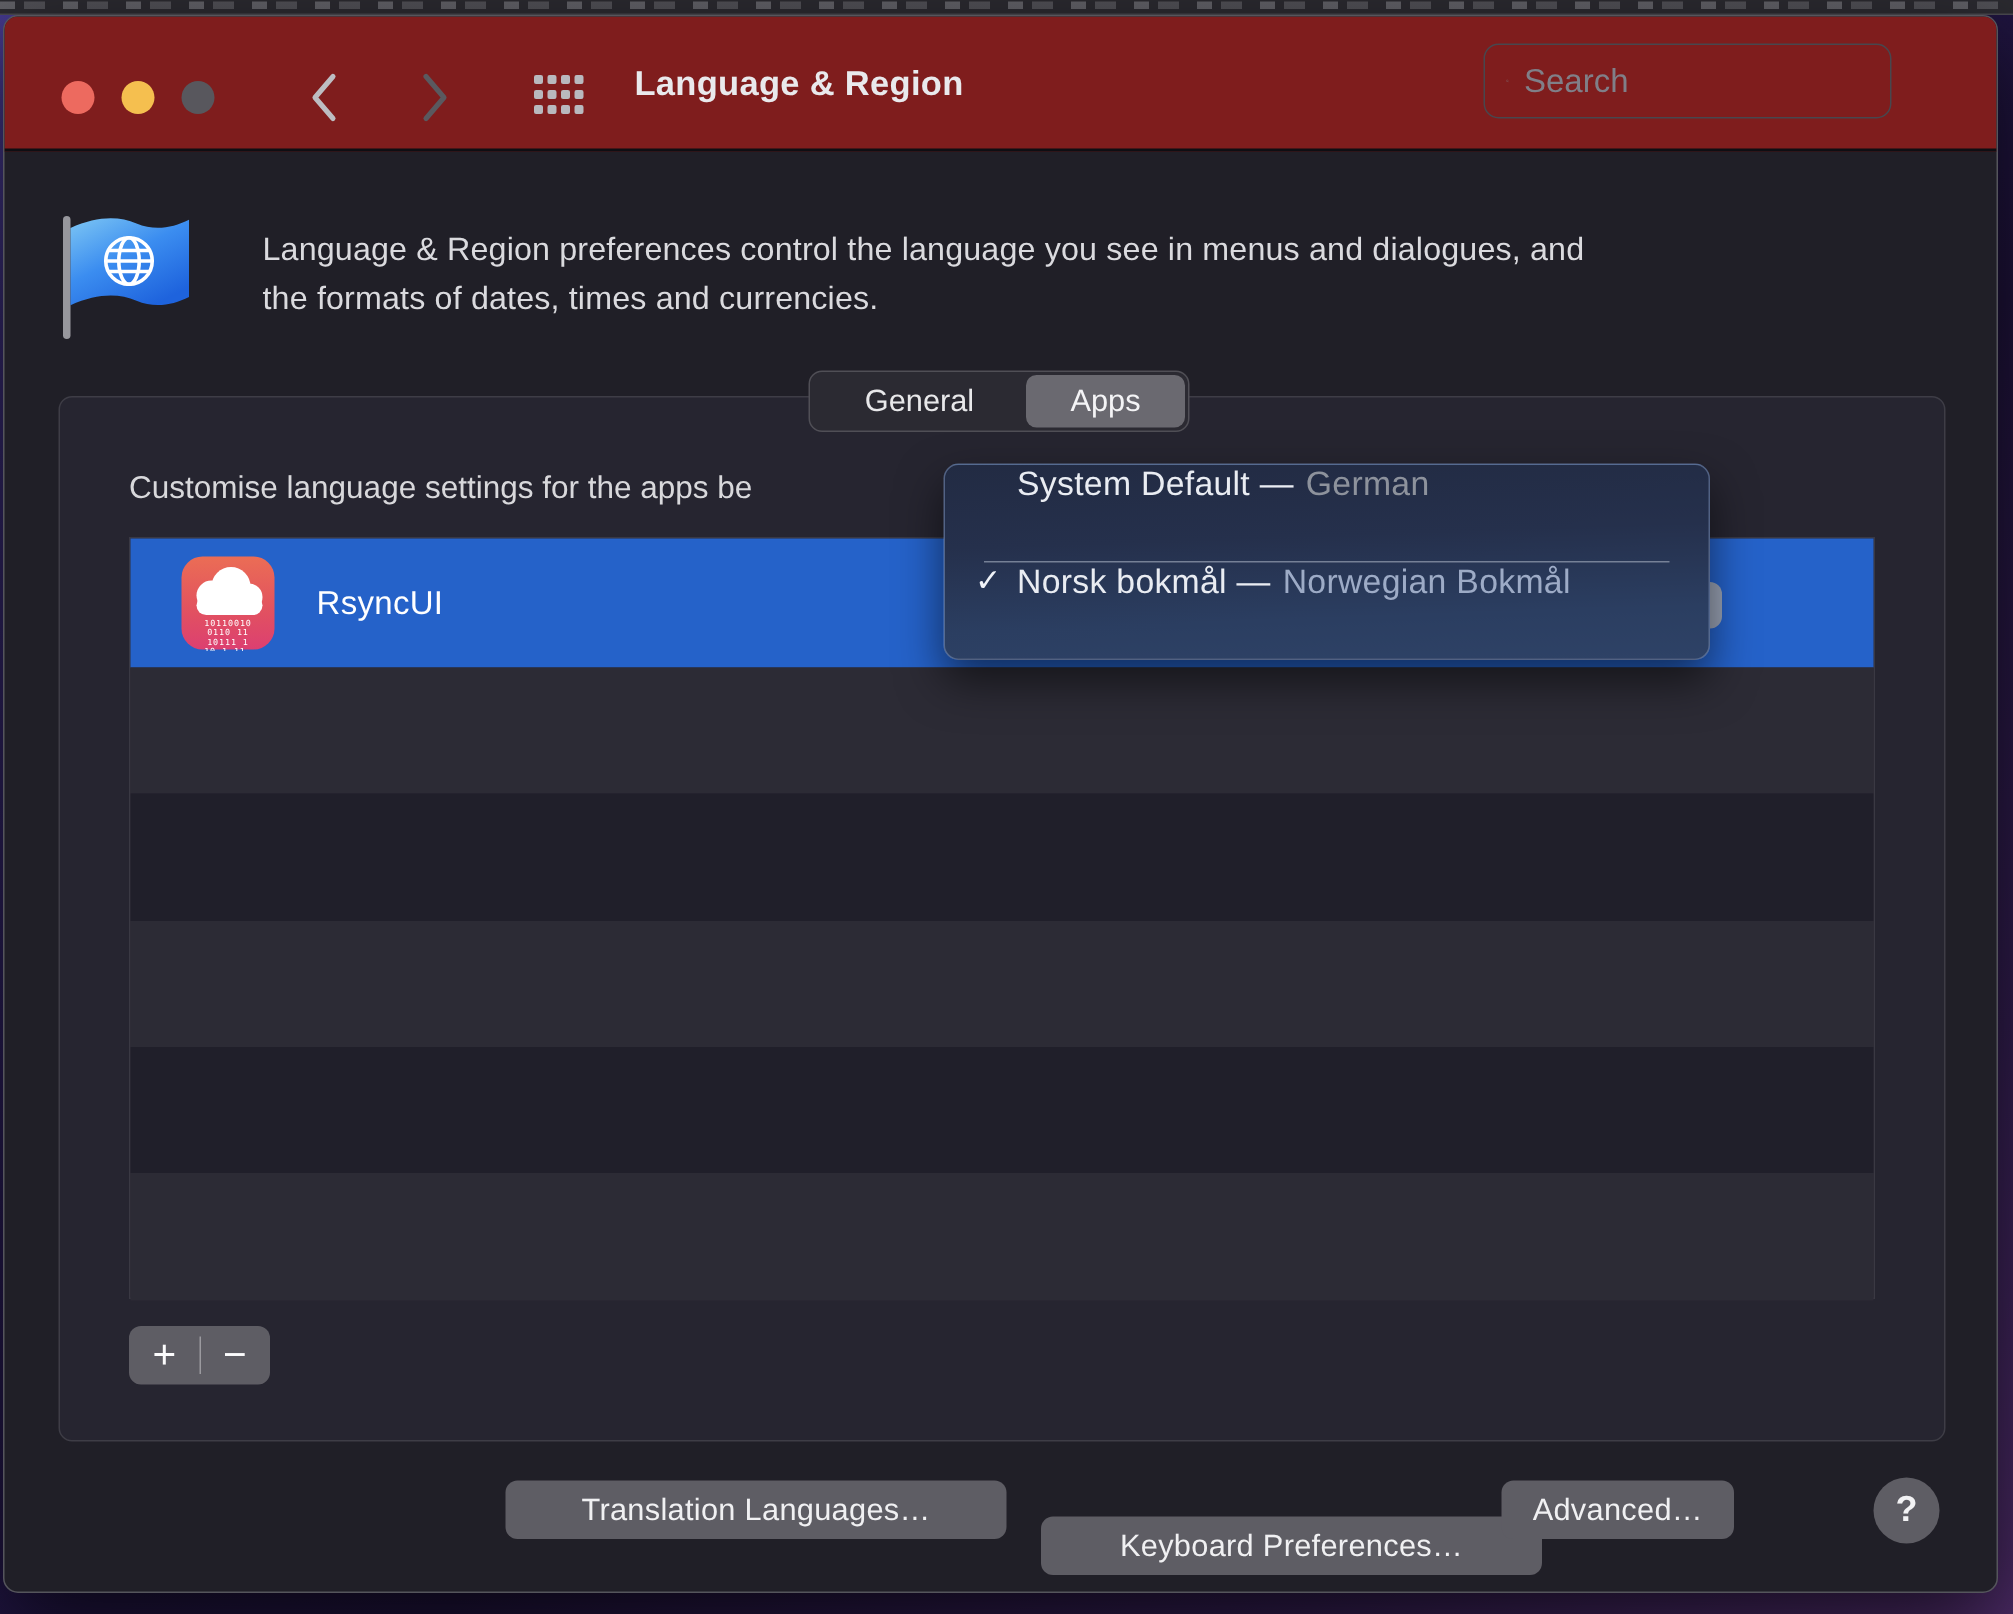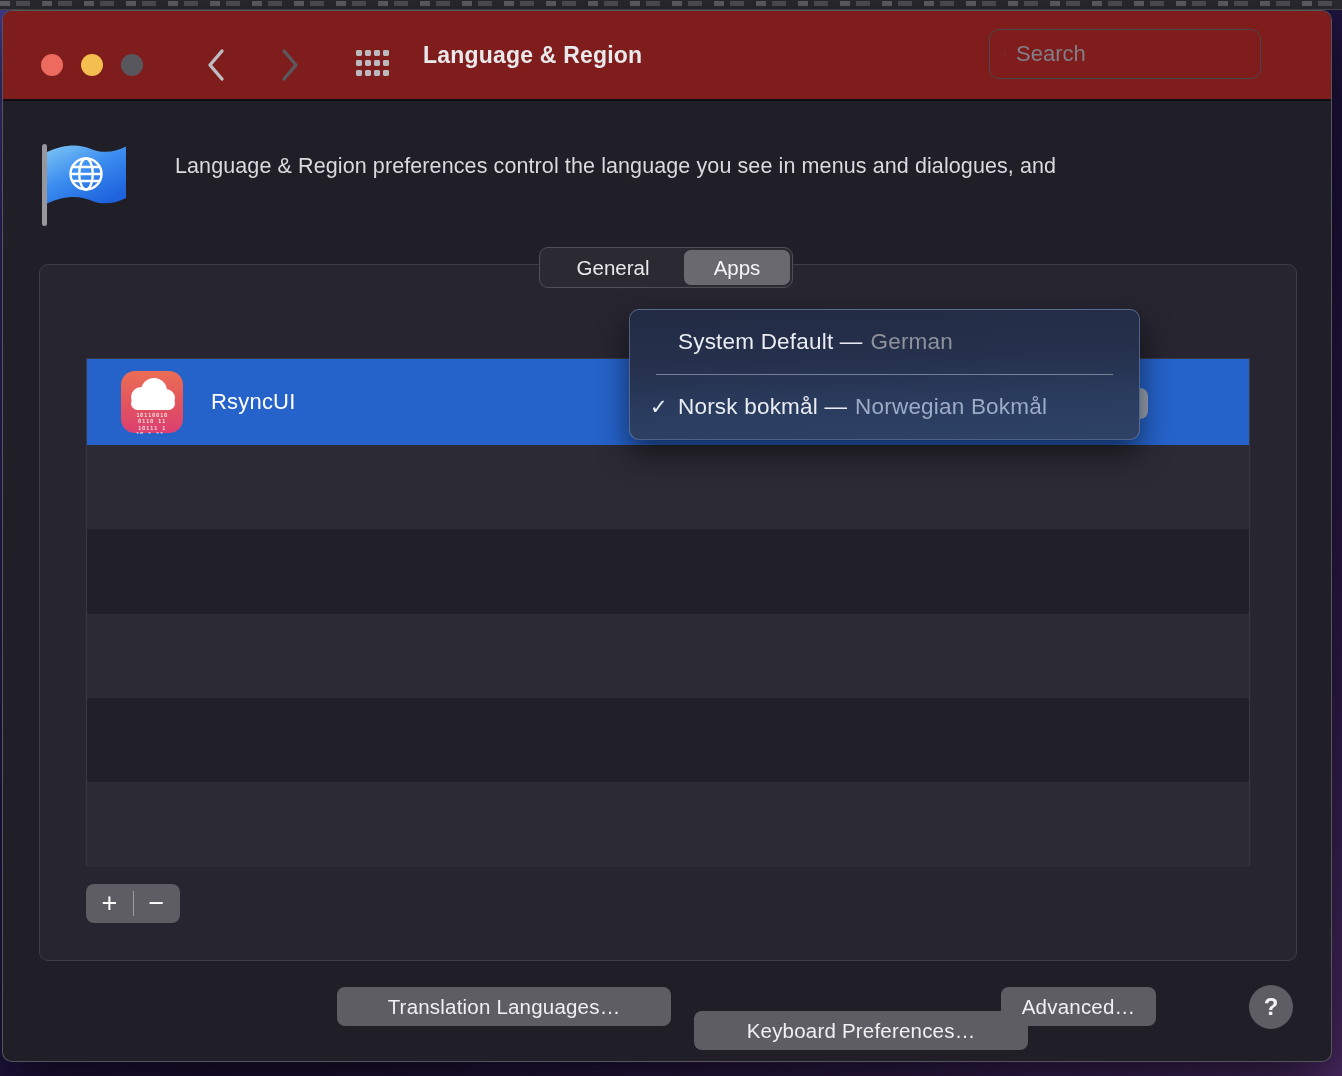--- a/index.html
+++ b/index.html
@@ -120,21 +120,21 @@
   }
   .lang-menu {
     position:absolute; left:626px; top:298px; width:511px; height:131px;
     border-radius:10px; z-index:5;
     background:linear-gradient(178deg,#222b43 0%,#25304c 38%,#2b3e61 76%,#2e4266 100%);
     border:1px solid rgba(120,142,182,.55);
     box-shadow:0 14px 30px rgba(0,0,0,.55);
     display:flex; flex-direction:column;
   }
   .menu-item {
-    height:64px; display:flex; align-items:center; font-size:22.5px; letter-spacing:.2px;
+    height:64px; display:flex; align-items:flex-start; font-size:22.5px; letter-spacing:.2px;
   }
   .menu-item .check { width:28px; margin-left:20px; color:#f0f3f8; font-size:21px; }
   .menu-item.first { padding-left:48px; }
   .menu-item .primary { color:#e9ecf2; }
   .menu-item .secondary { margin-left:8px; }
   .menu-item.first .secondary { color:#8d929c; }
   .menu-item.second .secondary { color:#9dabc6; }
   .menu-separator { height:1px; margin:0 26px; background:#97a1b3; opacity:.7; }
 </style>
 </head>
@@ -201,29 +201,31 @@
     <g fill="none" stroke="#ffffff" stroke-width="2.4">
       <circle cx="47" cy="33" r="15.5"></circle>
       <ellipse cx="47" cy="33" rx="6.8" ry="15.5"></ellipse>
       <line x1="33.5" y1="26" x2="60.5" y2="26"></line>
       <line x1="31.5" y1="33" x2="62.5" y2="33"></line>
       <line x1="33.5" y1="40" x2="60.5" y2="40"></line>
     </g>
   </svg>
   <div class="intro-text">
     <div>Language &amp; Region preferences control the language you see in menus and dialogues, and</div>
+    <div>the formats of dates, times and currencies.</div>
   </div>
 
   <div class="panel"></div>
 
   <div class="segmented">
     <div class="segment general">General</div>
     <div class="segment apps">Apps</div>
   </div>
 
+  <div class="caption">Customise language settings for the apps be</div>
 
   <div class="app-table">
     <div class="row selected" style="background:#2562c9">
       <svg width="64" height="64" viewBox="0 0 64 64">
         <defs>
           <linearGradient id="rsGrad" x1="0" y1="0" x2="0" y2="1">
             <stop offset="0" stop-color="#eb6d55"></stop>
               <stop offset=".55" stop-color="#e2535f"></stop>
               <stop offset="1" stop-color="#dc3f71"></stop>
           </linearGradient>

